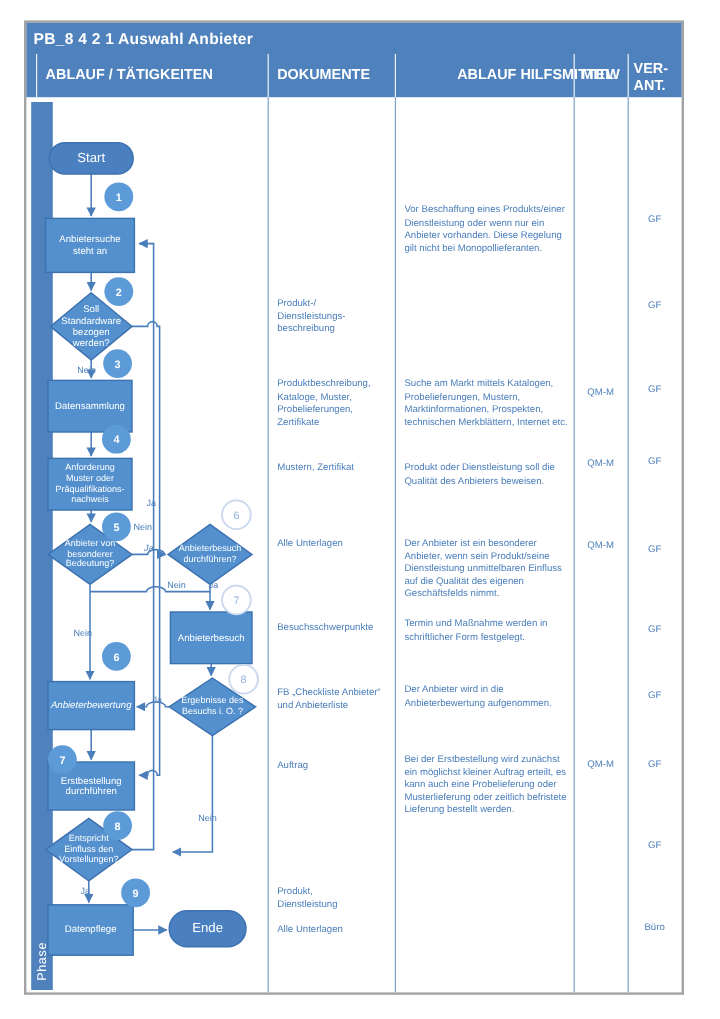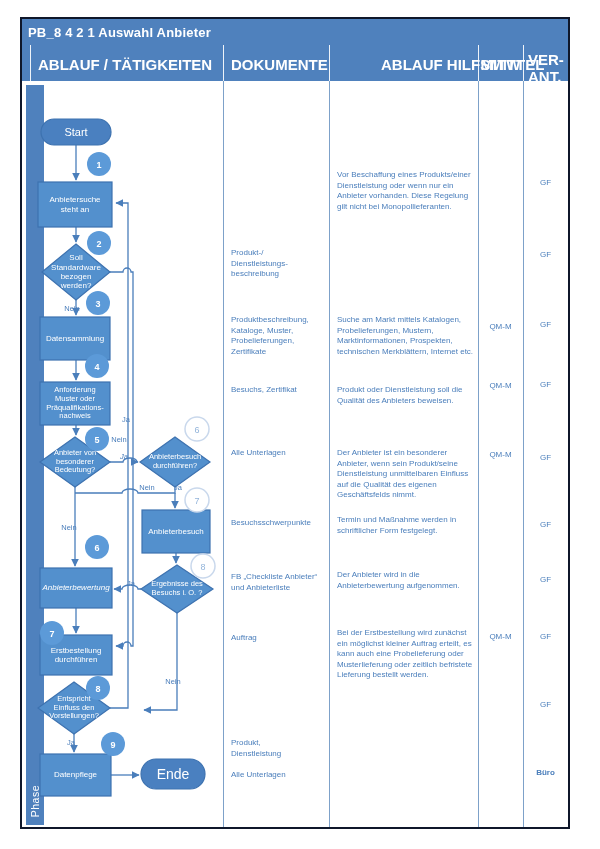--- a/index.html
+++ b/index.html
@@ -1,21 +1,21 @@
 <!DOCTYPE html>
 <html><head>
 <meta charset="utf-8">
 <style>
   html,body{margin:0;padding:0;background:#ffffff;}
   body{width:600px;height:849px;position:relative;font-family:"Liberation Sans",sans-serif;-webkit-font-smoothing:antialiased;}
-  .page{position:absolute;left:20px;top:17px;width:550px;height:812px;border:2px solid #0f172a;box-sizing:border-box;background:#ffffff;}
+  .page{position:absolute;left:20px;top:17px;width:550px;height:812px;border:2px solid #a3a3a3;box-sizing:border-box;background:#ffffff;}
   .titlebar{position:absolute;left:0;top:0;width:546px;height:26px;background:#4f81bd;display:flex;align-items:center;}
   .titlebar .t{color:#ffffff;font-weight:bold;font-size:13px;padding-left:6px;letter-spacing:.2px;}
   .headrow{position:absolute;left:0;top:26px;width:546px;height:36px;background:#4f81bd;}
-  .headrow .hl{position:absolute;color:#ffffff;font-weight:bold;font-size:15px;line-height:1.15;white-space:pre-line;}
+  .headrow .hl{position:absolute;color:#ffffff;font-weight:bold;font-size:12px;line-height:1.15;white-space:pre-line;}
   .hsep{position:absolute;top:26px;width:1px;height:36px;background:#ffffff;opacity:.9;}
   .vline{position:absolute;top:62px;width:1px;height:746px;background:#7da1c9;}
   .phasebar{position:absolute;left:4px;top:66px;width:18px;height:740px;background:#4f81bd;display:flex;align-items:flex-end;justify-content:center;}
   .phasebar span{writing-mode:vertical-rl;transform:rotate(180deg);color:#ffffff;font-size:10.5px;margin-bottom:8px;letter-spacing:.5px;}
   svg.flow{position:absolute;left:0;top:0;width:546px;height:808px;overflow:visible;}
   .ntext{position:absolute;display:flex;align-items:center;justify-content:center;text-align:center;color:#ffffff;font-size:8px;line-height:1.18;white-space:pre-line;pointer-events:none;}
   .ntext.small{font-size:7.5px;}
   .cell{position:absolute;color:#4a7ebb;font-size:8px;line-height:1.32;white-space:pre-line;}
   .cell.center{text-align:center;}
 </style>
@@ -157,30 +157,30 @@
   <div class="ntext" style="left:120px;top:491px;width:68px;height:43px;">Anbieterbesuch</div>
   <div class="ntext small" style="left:119px;top:546px;width:72px;height:48px;">Ergebnisse des
 Besuchs i. O. ?</div>
   <div class="ntext" style="left:18px;top:549px;width:72px;height:40px;font-style:italic;">Anbieterbewertung</div>
   <div class="ntext" style="left:18px;top:616px;width:72px;height:40px;">Erstbestellung
 durchführen</div>
   <div class="ntext small" style="left:16px;top:663px;width:72px;height:52px;">Entspricht
 Einfluss den
 Vorstellungen?</div>
   <div class="ntext" style="left:18px;top:735px;width:71px;height:42px;">Datenpflege</div>
-  <div class="ntext" style="left:119px;top:740px;width:64px;height:30px;font-size:14px;">Ende</div>
+  <div class="ntext" style="left:119px;top:740px;width:64px;height:30px;font-size:11px;">Ende</div>
 
   <div class="cell" style="left:209px;top:229px;width:95px;">Produkt-/
 Dienstleistungs-
 beschreibung</div>
   <div class="cell" style="left:209px;top:296px;width:95px;">Produktbeschreibung,
 Kataloge, Muster,
 Probelieferungen,
 Zertifikate</div>
-  <div class="cell" style="left:209px;top:366px;width:95px;">Besuchs, Zertifikat</div>
+  <div class="cell" style="left:209px;top:366px;width:95px;">Mustern, Zertifikat</div>
   <div class="cell" style="left:209px;top:429px;width:95px;">Alle Unterlagen</div>
   <div class="cell" style="left:209px;top:499px;width:95px;">Besuchsschwerpunkte</div>
   <div class="cell" style="left:209px;top:553px;width:95px;">FB „Checkliste Anbieter“
 und Anbieterliste</div>
   <div class="cell" style="left:209px;top:614px;width:95px;">Auftrag</div>
   <div class="cell" style="left:209px;top:689px;width:95px;margin-top:30px;">Produkt,
 Dienstleistung</div>
   <div class="cell" style="left:209px;top:751px;width:95px;">Alle Unterlagen</div>
 
   <div class="cell" style="left:315px;top:151px;width:138px;">Vor Beschaffung eines Produkts/einer
@@ -215,15 +215,15 @@
 
   <div class="cell center" style="left:501px;top:159px;width:45px;">GF</div>
   <div class="cell center" style="left:501px;top:231px;width:45px;">GF</div>
   <div class="cell center" style="left:501px;top:301px;width:45px;">GF</div>
   <div class="cell center" style="left:501px;top:361px;width:45px;">GF</div>
   <div class="cell center" style="left:501px;top:434px;width:45px;">GF</div>
   <div class="cell center" style="left:501px;top:501px;width:45px;">GF</div>
   <div class="cell center" style="left:501px;top:556px;width:45px;">GF</div>
   <div class="cell center" style="left:501px;top:613px;width:45px;">GF</div>
   <div class="cell center" style="left:501px;top:681px;width:45px;">GF</div>
-  <div class="cell center" style="left:501px;top:749px;width:45px;font-weight:bold;">Büro</div>
+  <div class="cell center" style="left:501px;top:749px;width:45px;">Büro</div>
 
 </div>
 
 </body></html>

